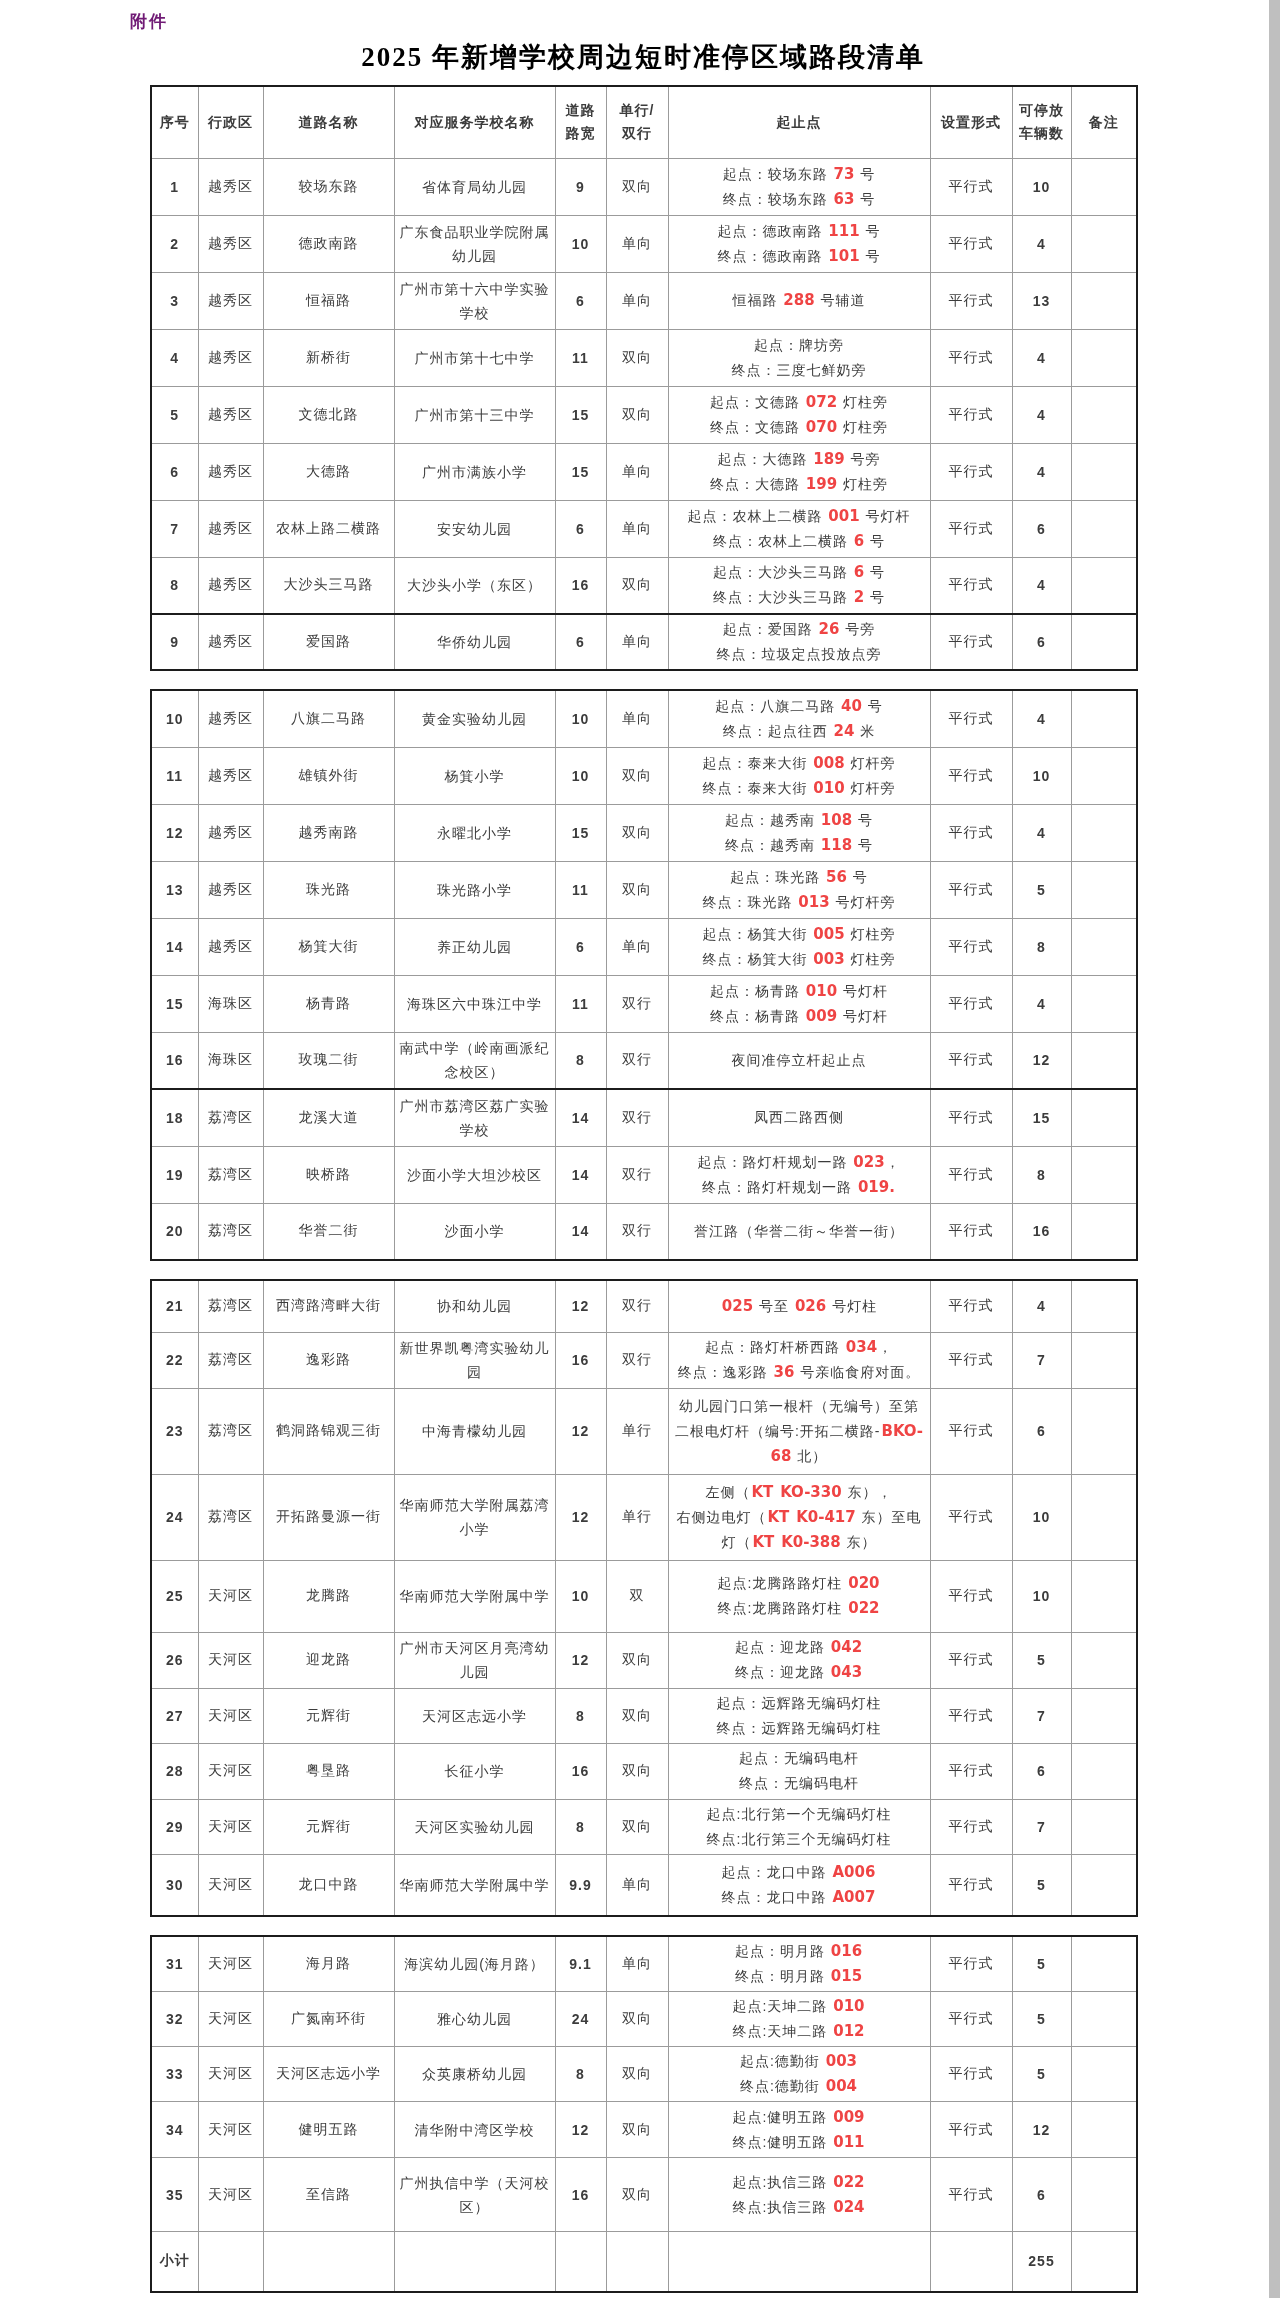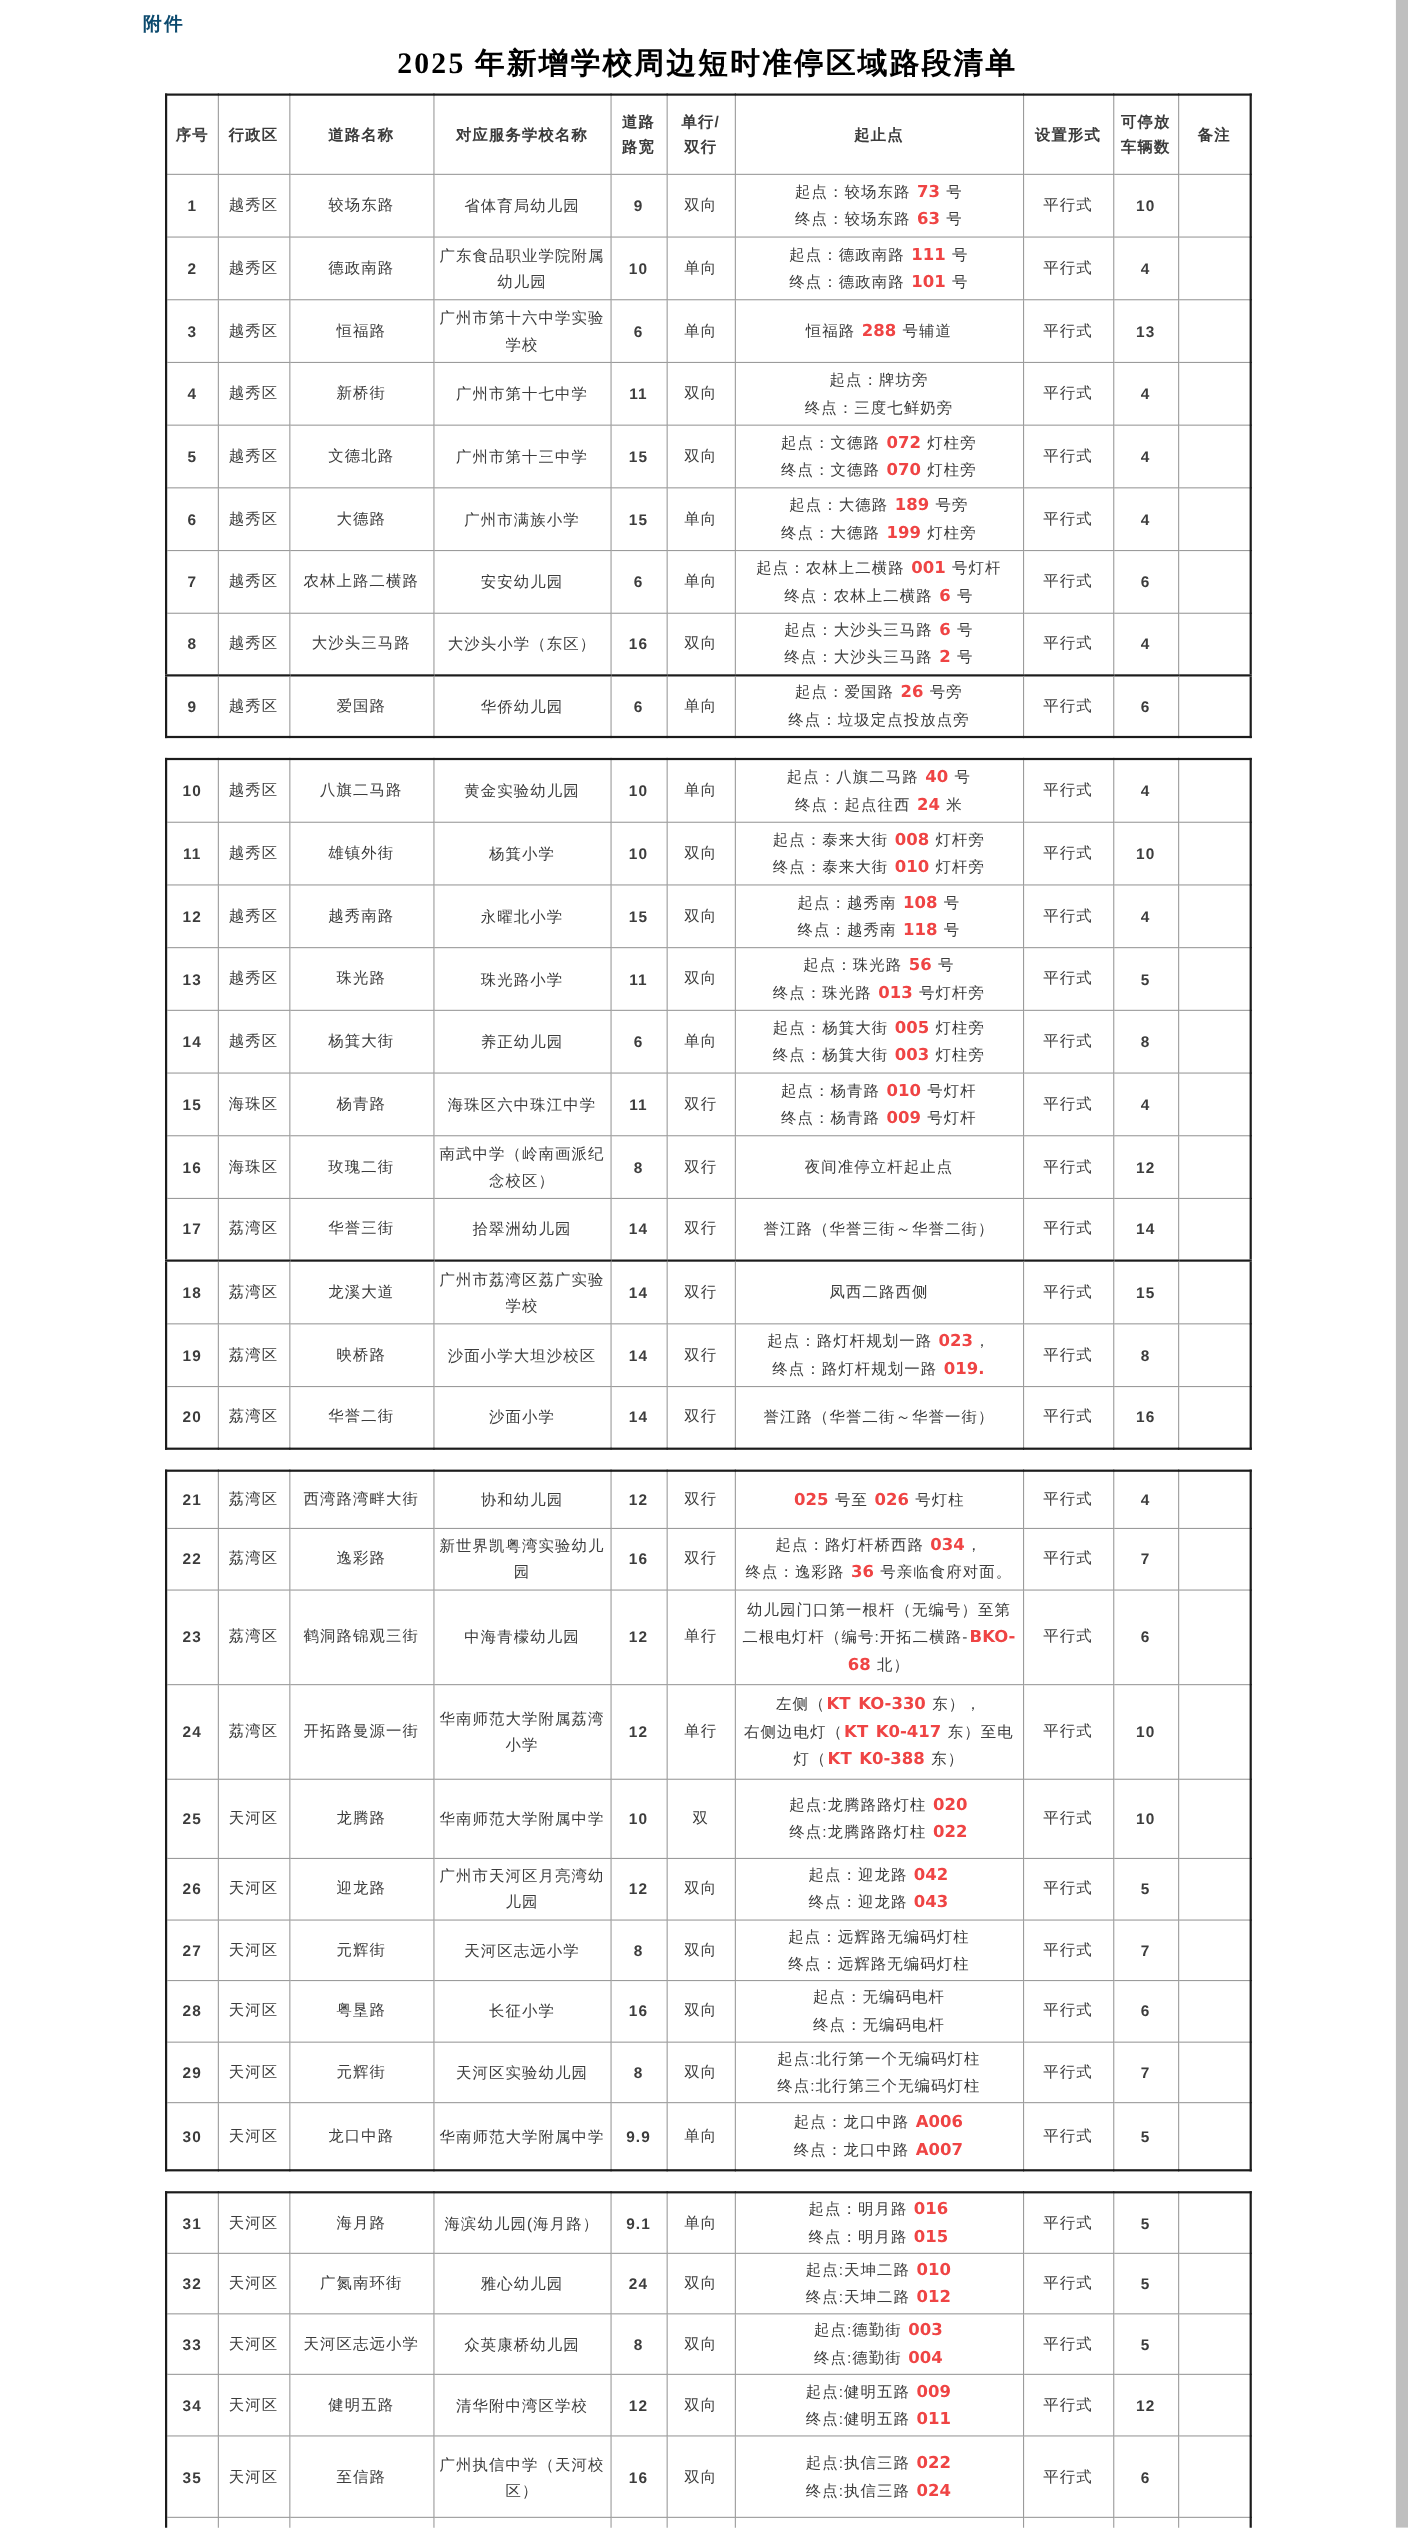--- a/index.html
+++ b/index.html
@@ -3,21 +3,21 @@
 <meta charset="utf-8">
 <style>
   html,body{margin:0;padding:0;}
   body{
     width:1280px;height:2298px;position:relative;overflow:hidden;
     background:#ffffff;
     font-family:"Liberation Sans","DejaVu Sans",sans-serif;
   }
   .attachment{
     margin:10px 0 6px 130px;
-    font-size:17px;font-weight:700;color:#0c4a6e;letter-spacing:2px;
+    font-size:17px;font-weight:700;color:#701a75;letter-spacing:2px;
   }
   .doc-title{
     width:986px;margin:0 0 10px 150px;text-align:center;
     font-family:"Liberation Serif","DejaVu Serif",serif;
     font-size:27px;font-weight:700;color:#000;letter-spacing:2px;
     white-space:nowrap;
   }
   table.sheet{
     border-collapse:collapse;table-layout:fixed;
     width:986px;margin-left:150px;
@@ -337,34 +337,20 @@
         <td class="c-school">南武中学（岭南画派纪念校区）</td>
         <td class="c-num">8</td>
         <td class="c-cn">双行</td>
         <td class="c-points">
           <div>夜间准停立杆起止点</div>
         </td>
         <td class="c-form">平行式</td>
         <td class="c-cap">12</td>
         <td class="c-remark"></td>
       </tr>
-      <tr style="height: 57px;">
-        <td class="c-no">17</td>
-        <td class="c-cn">荔湾区</td>
-        <td class="c-cn">华誉三街</td>
-        <td class="c-school">拾翠洲幼儿园</td>
-        <td class="c-num">14</td>
-        <td class="c-cn">双行</td>
-        <td class="c-points">
-          <div>誉江路（华誉三街～华誉二街）</div>
-        </td>
-        <td class="c-form">平行式</td>
-        <td class="c-cap">14</td>
-        <td class="c-remark"></td>
-      </tr>
       <tr class="pb" style="height: 57px;">
         <td class="c-no">18</td>
         <td class="c-cn">荔湾区</td>
         <td class="c-cn">龙溪大道</td>
         <td class="c-school">广州市荔湾区荔广实验学校</td>
         <td class="c-num">14</td>
         <td class="c-cn">双行</td>
         <td class="c-points">
           <div>凤西二路西侧</div>
         </td>

